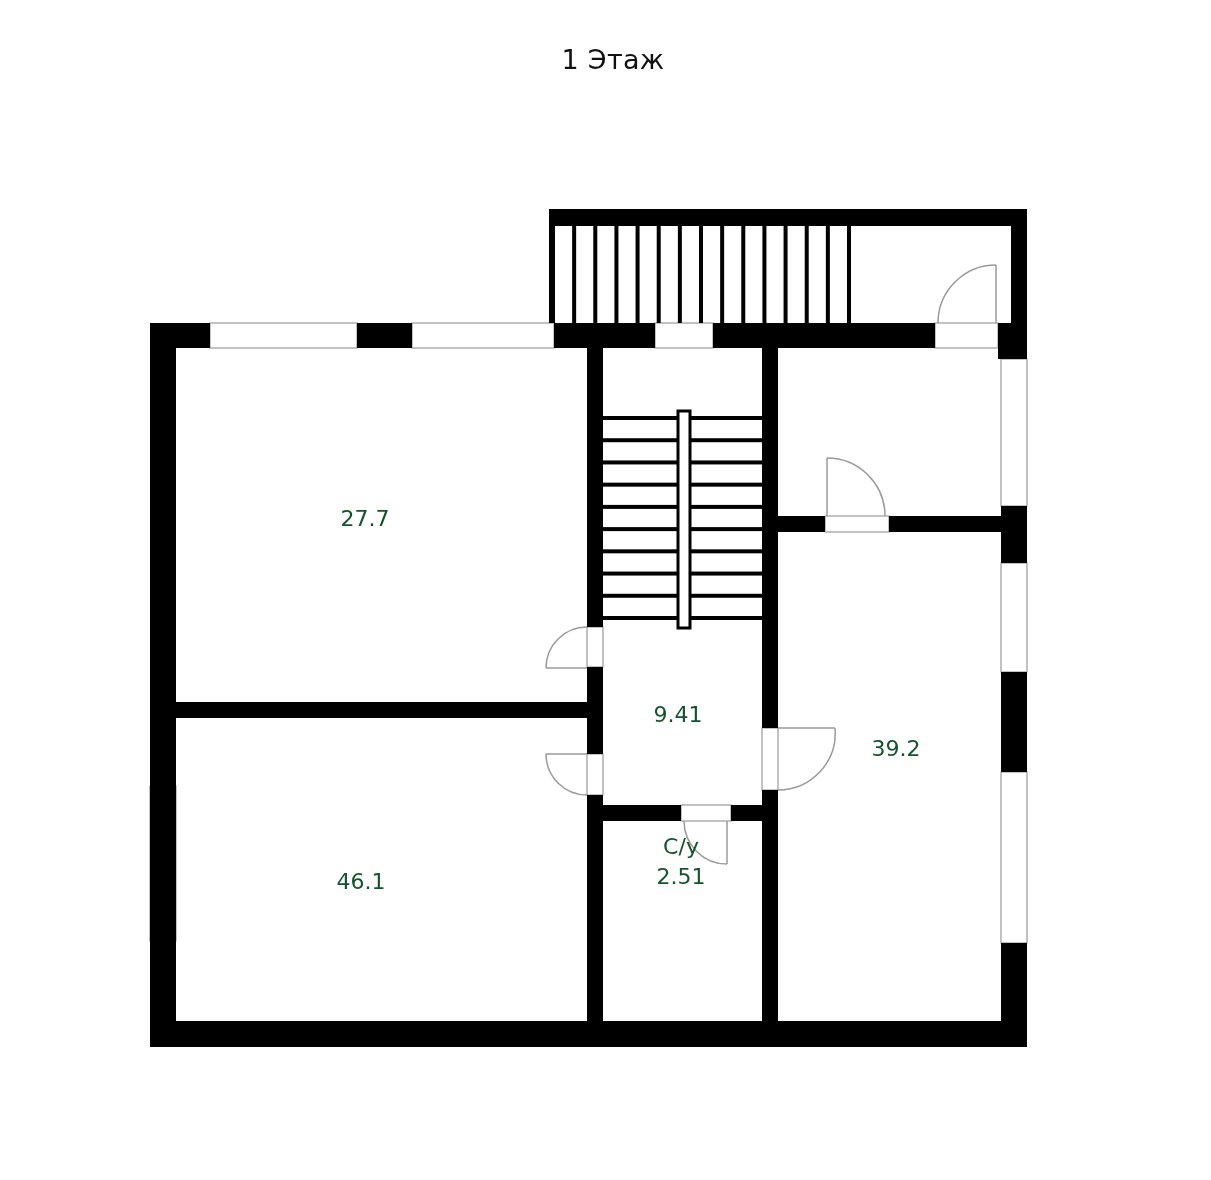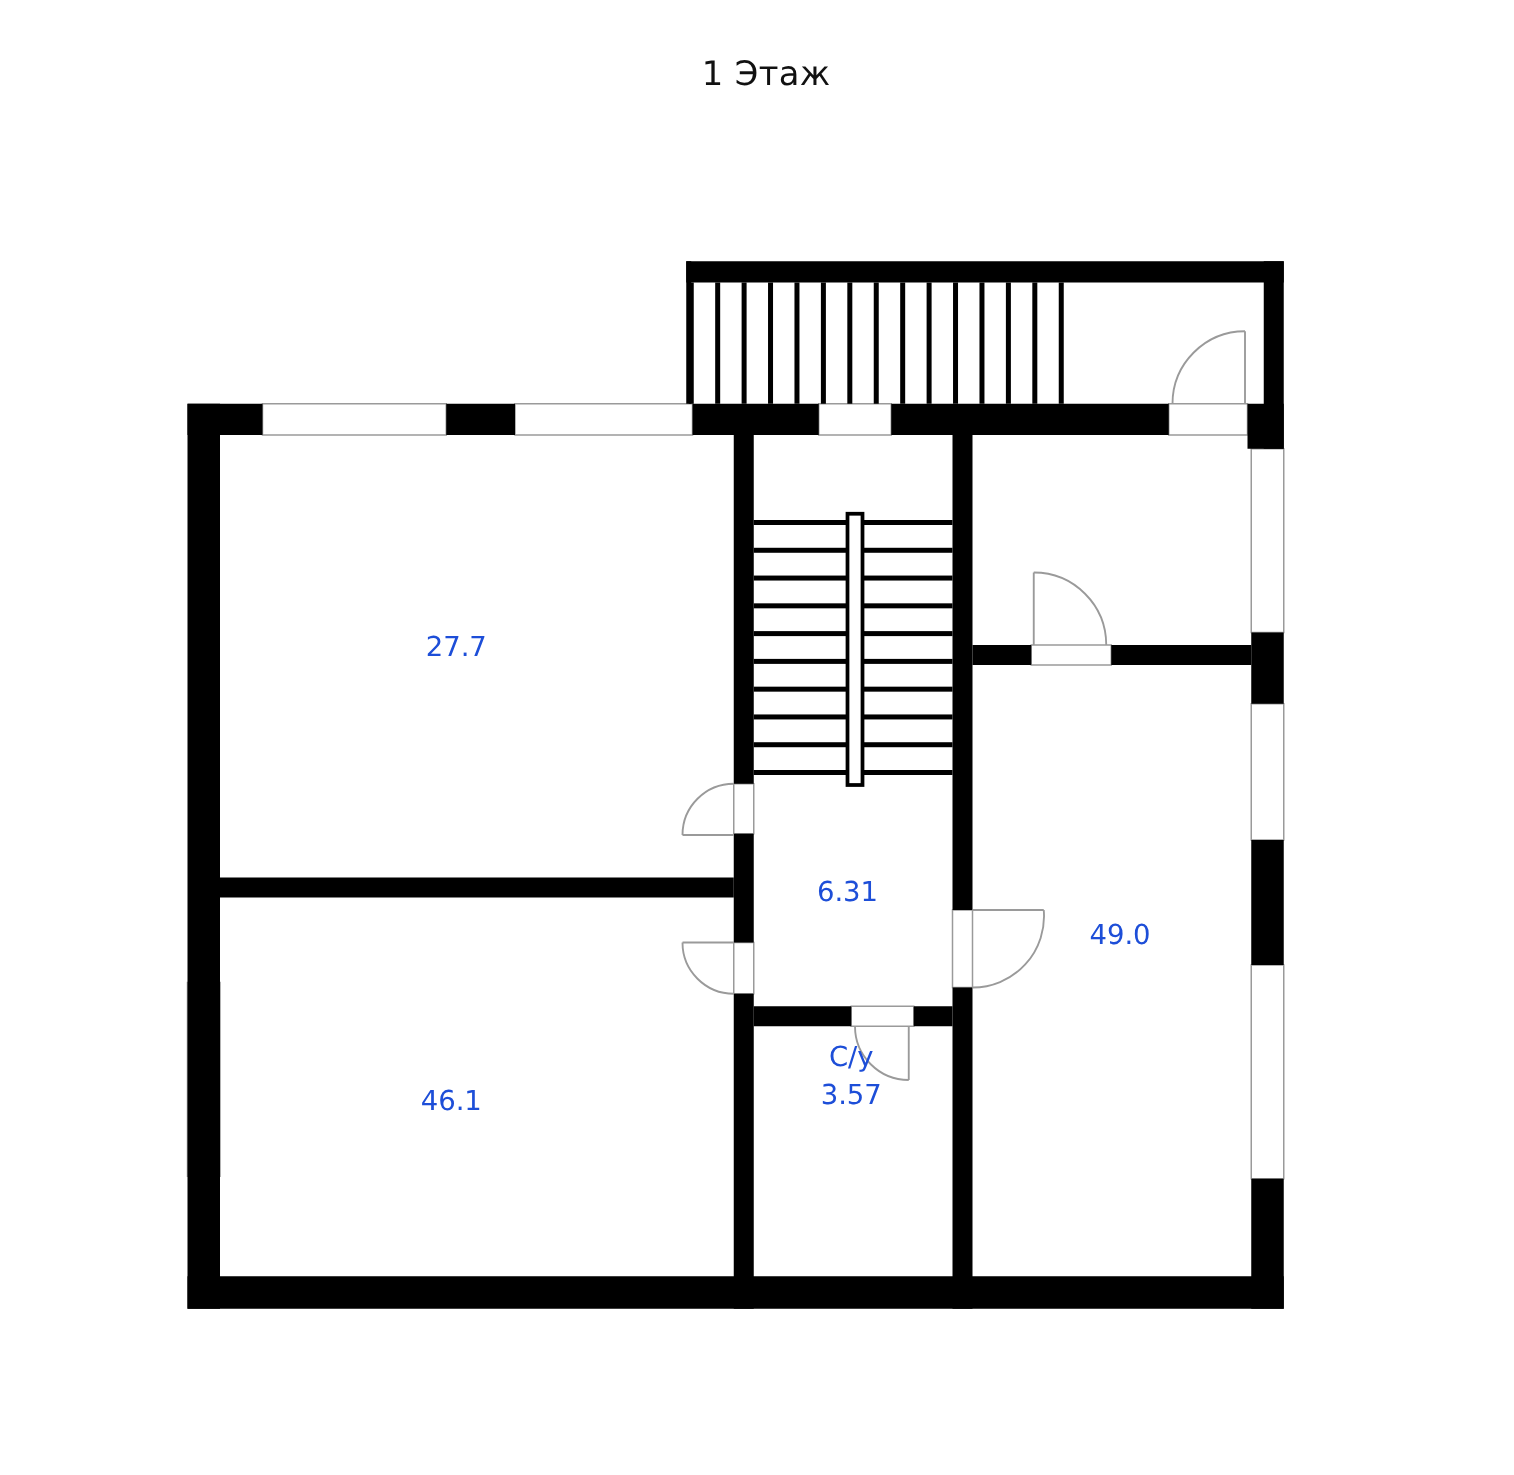--- a/index.html
+++ b/index.html
@@ -3,21 +3,21 @@
   <meta charset="utf-8">
   <style>
     html, body { margin: 0; padding: 0; background: #ffffff; }
     body { width: 1211px; height: 1180px; position: relative; overflow: hidden; font-family: "DejaVu Sans", sans-serif; }
     .title {
       position: absolute; left: 0; top: 44px; width: 1226px; text-align: center;
       font-size: 27px; color: #111; letter-spacing: 0.3px;
     }
     svg#plan { position: absolute; left: 0; top: 0; }
     .room-label {
-      position: absolute; font-size: 22px; color: #1d4ed8; text-align: center;
+      position: absolute; font-size: 22px; color: #14532d; text-align: center;
       transform: translate(-50%, -50%); line-height: 30px; white-space: nowrap;
     }
   </style>
 </head>
 <body>
 
 <div class="title">1 Этаж</div>
 
 <svg id="plan" width="1211" height="1180" viewBox="0 0 1211 1180" xmlns="http://www.w3.org/2000/svg">
   <g id="g-windows">
@@ -121,22 +121,22 @@
 </svg>
 
 <div id="labels">
     <div class="room-label" style="left: 365px; top: 519px;">
       <div>27.7</div>
     </div>
     <div class="room-label" style="left: 361px; top: 882px;">
       <div>46.1</div>
     </div>
     <div class="room-label" style="left: 678px; top: 715px;">
-      <div>6.31</div>
+      <div>9.41</div>
     </div>
     <div class="room-label" style="left: 896px; top: 749px;">
-      <div>49.0</div>
+      <div>39.2</div>
     </div>
     <div class="room-label" style="left: 681px; top: 862px;">
       <div>С/у</div>
-      <div>3.57</div>
+      <div>2.51</div>
     </div>
   </div>
 
 </body></html>

